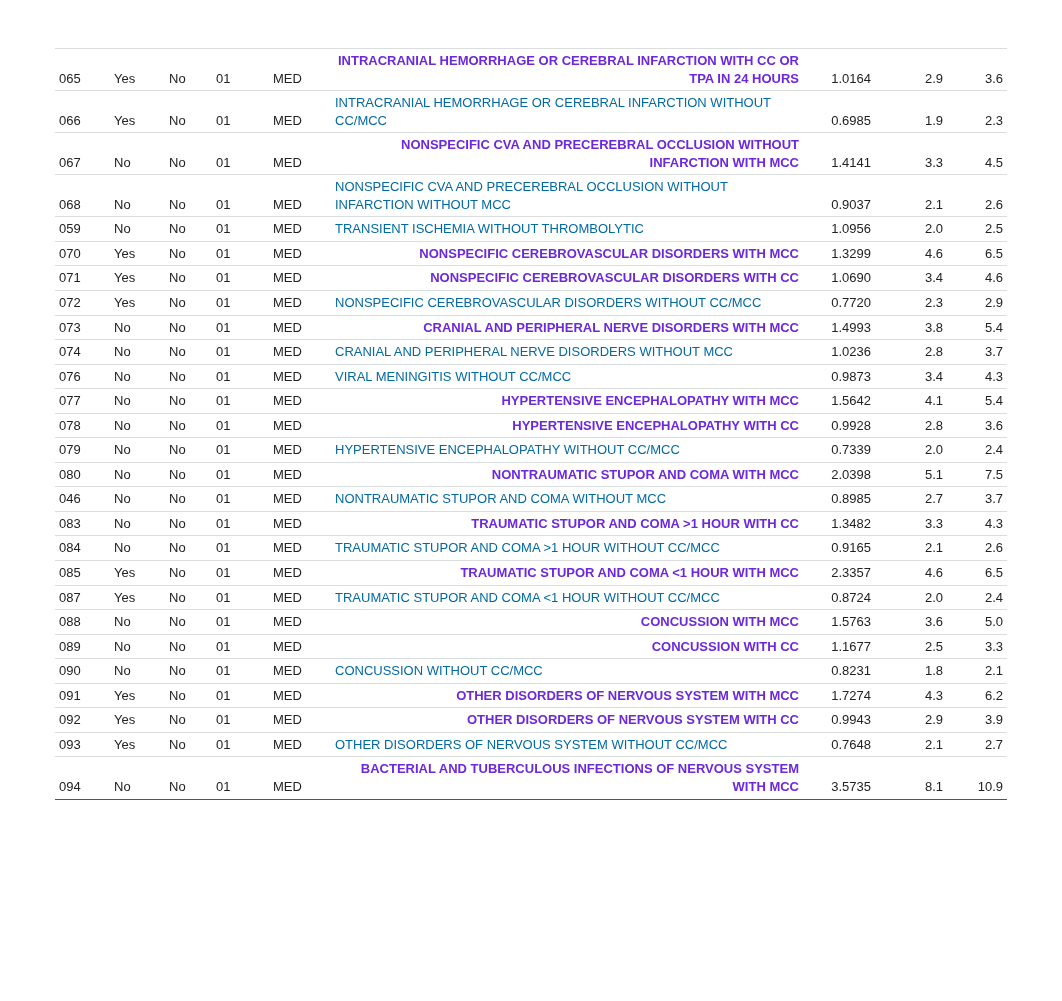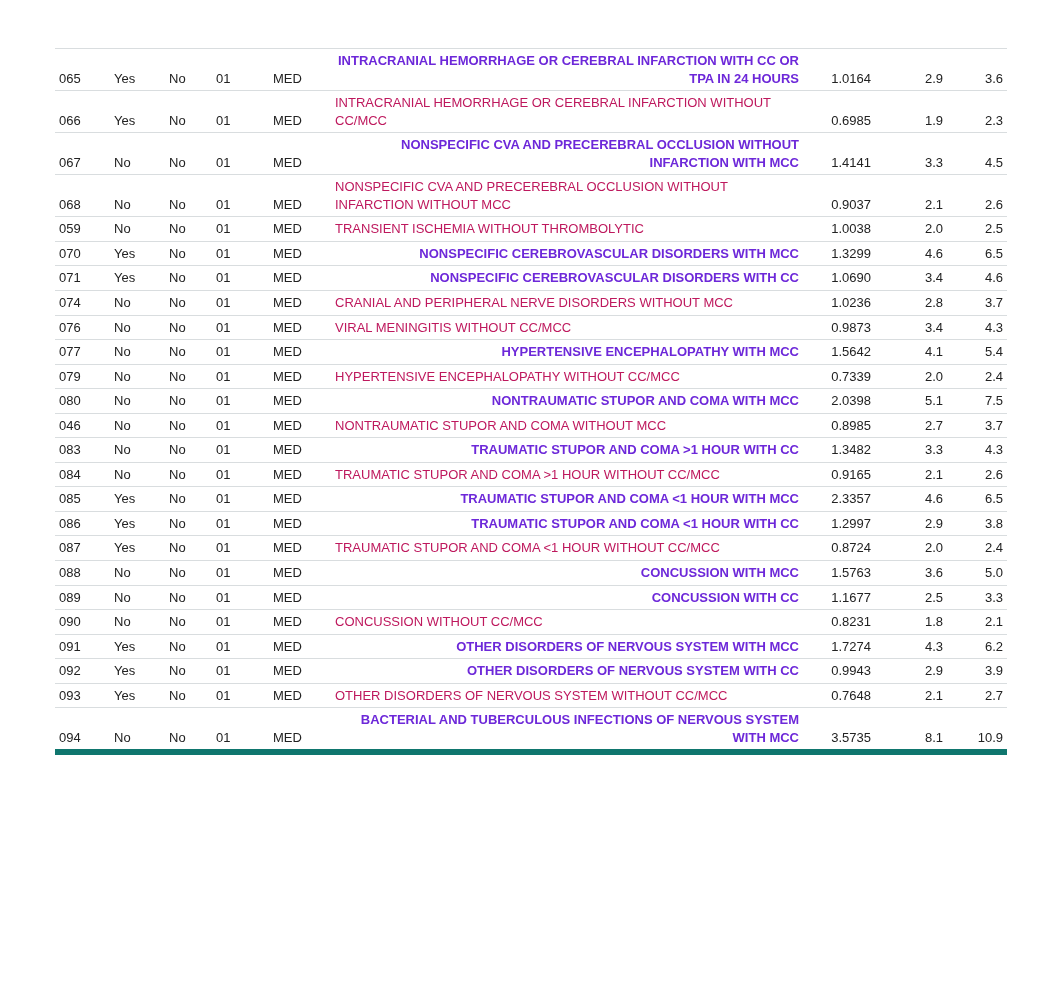--- a/index.html
+++ b/index.html
@@ -16,41 +16,41 @@
   }
   table {
     border-collapse: collapse;
     width: 100%;
     table-layout: fixed;
   }
   tr {
     border-top: 1px solid #d9dddf;
   }
   tr:last-child td {
-    border-bottom: 6px solid #0f766e;
+    border-bottom: 1px solid #0f766e;
   }
   td {
     padding: 3px 4px 3px 4px;
     vertical-align: bottom;
     line-height: 1.35;
   }
   col.c-drg   { width: 55px; }
   col.c-pmdc  { width: 55px; }
   col.c-spec  { width: 47px; }
   col.c-mdc   { width: 57px; }
   col.c-type  { width: 62px; }
   col.c-title { width: auto; }
   col.c-wt    { width: 72px; }
   col.c-gm    { width: 72px; }
   col.c-am    { width: 60px; }
 
   .num-r { text-align: right; }
   .green { color: #6d28d9; font-weight: 700; text-align: right; }
   .bold  { font-weight: 700; }
-  .plain { color: #be185d; font-weight: 400; }
+  .plain { color: #0369a1; font-weight: 400; }
 </style>
 </head>
 <body>
 
 <div class="page">
   <table>
     <colgroup>
       <col class="c-drg">
         <col class="c-pmdc">
         <col class="c-spec">
@@ -106,21 +106,21 @@
           <td class="num-r">2.1</td>
           <td class="num-r">2.6</td>
         </tr>
         <tr>
           <td>059</td>
           <td>No</td>
           <td>No</td>
           <td>01</td>
           <td>MED</td>
           <td class="plain">TRANSIENT ISCHEMIA WITHOUT THROMBOLYTIC</td>
-          <td class="num-r">1.0038</td>
+          <td class="num-r">1.0956</td>
           <td class="num-r">2.0</td>
           <td class="num-r">2.5</td>
         </tr>
         <tr>
           <td>070</td>
           <td>Yes</td>
           <td>No</td>
           <td>01</td>
           <td>MED</td>
           <td class="green bold">NONSPECIFIC CEREBROVASCULAR DISORDERS WITH MCC</td>
@@ -133,20 +133,42 @@
           <td>Yes</td>
           <td>No</td>
           <td>01</td>
           <td>MED</td>
           <td class="green bold">NONSPECIFIC CEREBROVASCULAR DISORDERS WITH CC</td>
           <td class="num-r">1.0690</td>
           <td class="num-r">3.4</td>
           <td class="num-r">4.6</td>
         </tr>
         <tr>
+          <td>072</td>
+          <td>Yes</td>
+          <td>No</td>
+          <td>01</td>
+          <td>MED</td>
+          <td class="plain">NONSPECIFIC CEREBROVASCULAR DISORDERS WITHOUT CC/MCC</td>
+          <td class="num-r">0.7720</td>
+          <td class="num-r">2.3</td>
+          <td class="num-r">2.9</td>
+        </tr>
+        <tr>
+          <td>073</td>
+          <td>No</td>
+          <td>No</td>
+          <td>01</td>
+          <td>MED</td>
+          <td class="green bold">CRANIAL AND PERIPHERAL NERVE DISORDERS WITH MCC</td>
+          <td class="num-r">1.4993</td>
+          <td class="num-r">3.8</td>
+          <td class="num-r">5.4</td>
+        </tr>
+        <tr>
           <td>074</td>
           <td>No</td>
           <td>No</td>
           <td>01</td>
           <td>MED</td>
           <td class="plain">CRANIAL AND PERIPHERAL NERVE DISORDERS WITHOUT MCC</td>
           <td class="num-r">1.0236</td>
           <td class="num-r">2.8</td>
           <td class="num-r">3.7</td>
         </tr>
@@ -166,20 +188,31 @@
           <td>No</td>
           <td>No</td>
           <td>01</td>
           <td>MED</td>
           <td class="green bold">HYPERTENSIVE ENCEPHALOPATHY WITH MCC</td>
           <td class="num-r">1.5642</td>
           <td class="num-r">4.1</td>
           <td class="num-r">5.4</td>
         </tr>
         <tr>
+          <td>078</td>
+          <td>No</td>
+          <td>No</td>
+          <td>01</td>
+          <td>MED</td>
+          <td class="green bold">HYPERTENSIVE ENCEPHALOPATHY WITH CC</td>
+          <td class="num-r">0.9928</td>
+          <td class="num-r">2.8</td>
+          <td class="num-r">3.6</td>
+        </tr>
+        <tr>
           <td>079</td>
           <td>No</td>
           <td>No</td>
           <td>01</td>
           <td>MED</td>
           <td class="plain">HYPERTENSIVE ENCEPHALOPATHY WITHOUT CC/MCC</td>
           <td class="num-r">0.7339</td>
           <td class="num-r">2.0</td>
           <td class="num-r">2.4</td>
         </tr>
@@ -230,31 +263,20 @@
         <tr>
           <td>085</td>
           <td>Yes</td>
           <td>No</td>
           <td>01</td>
           <td>MED</td>
           <td class="green bold">TRAUMATIC STUPOR AND COMA &lt;1 HOUR WITH MCC</td>
           <td class="num-r">2.3357</td>
           <td class="num-r">4.6</td>
           <td class="num-r">6.5</td>
-        </tr>
-        <tr>
-          <td>086</td>
-          <td>Yes</td>
-          <td>No</td>
-          <td>01</td>
-          <td>MED</td>
-          <td class="green bold">TRAUMATIC STUPOR AND COMA &lt;1 HOUR WITH CC</td>
-          <td class="num-r">1.2997</td>
-          <td class="num-r">2.9</td>
-          <td class="num-r">3.8</td>
         </tr>
         <tr>
           <td>087</td>
           <td>Yes</td>
           <td>No</td>
           <td>01</td>
           <td>MED</td>
           <td class="plain">TRAUMATIC STUPOR AND COMA &lt;1 HOUR WITHOUT CC/MCC</td>
           <td class="num-r">0.8724</td>
           <td class="num-r">2.0</td>

